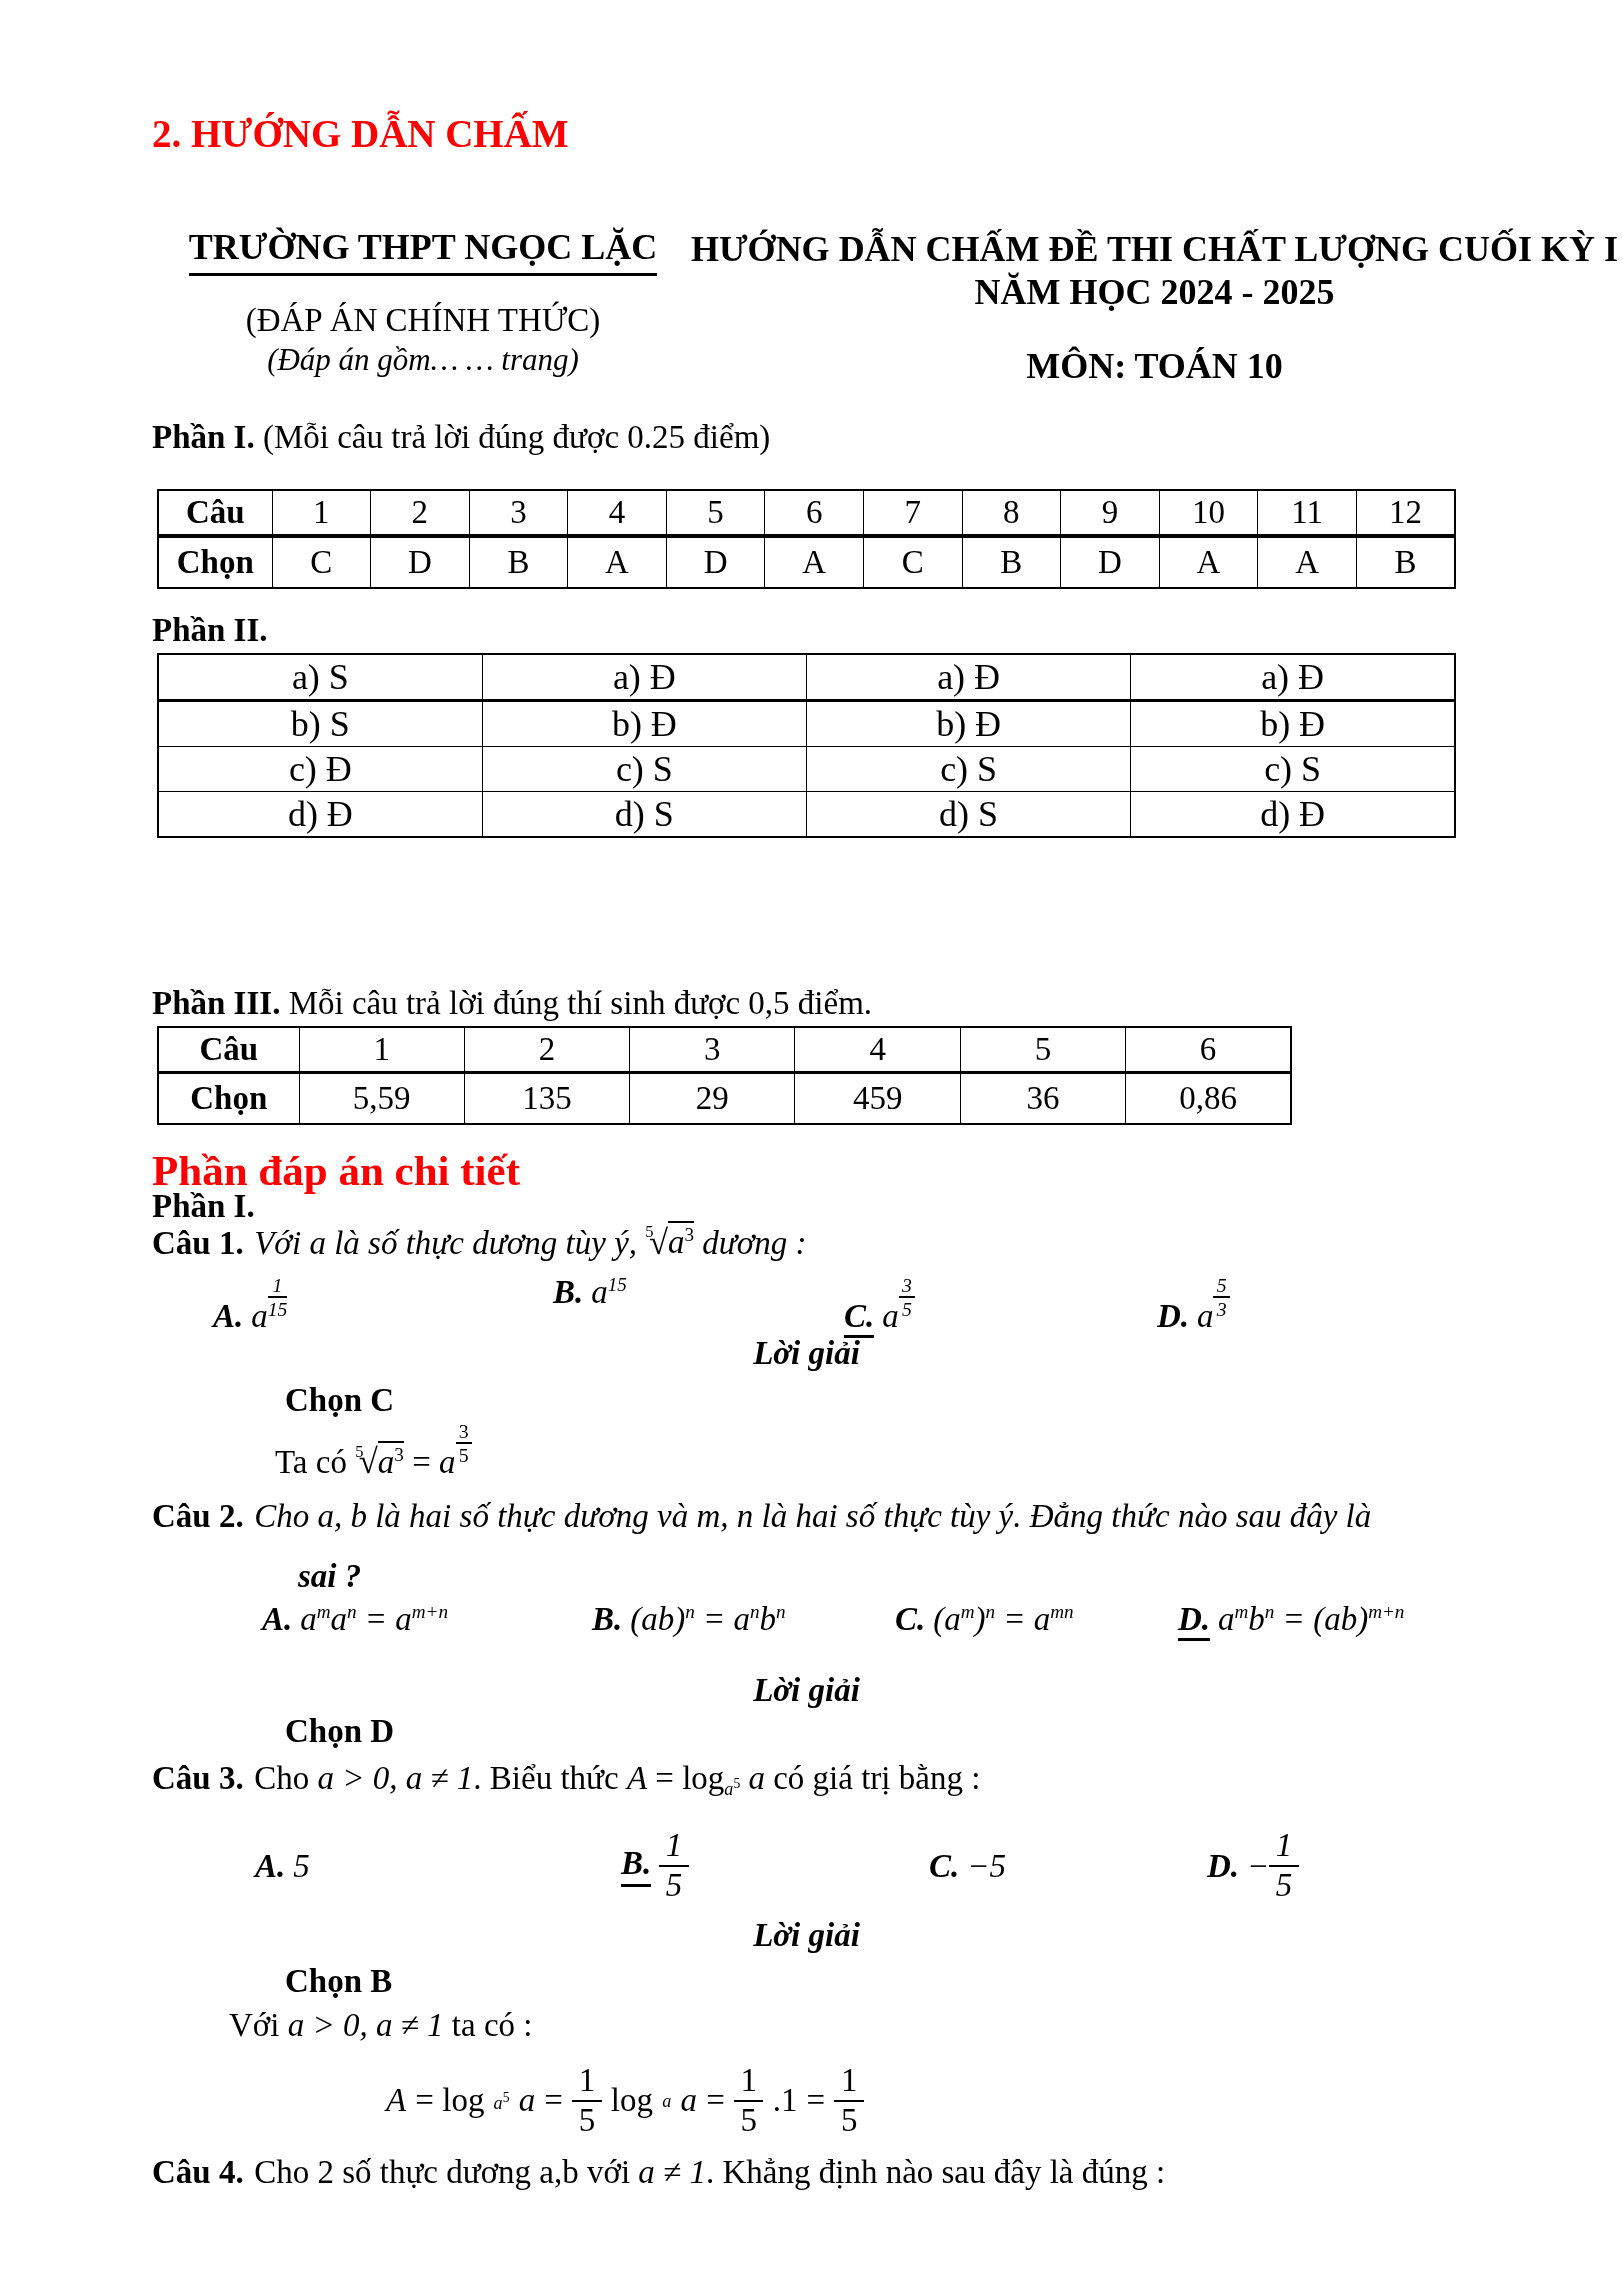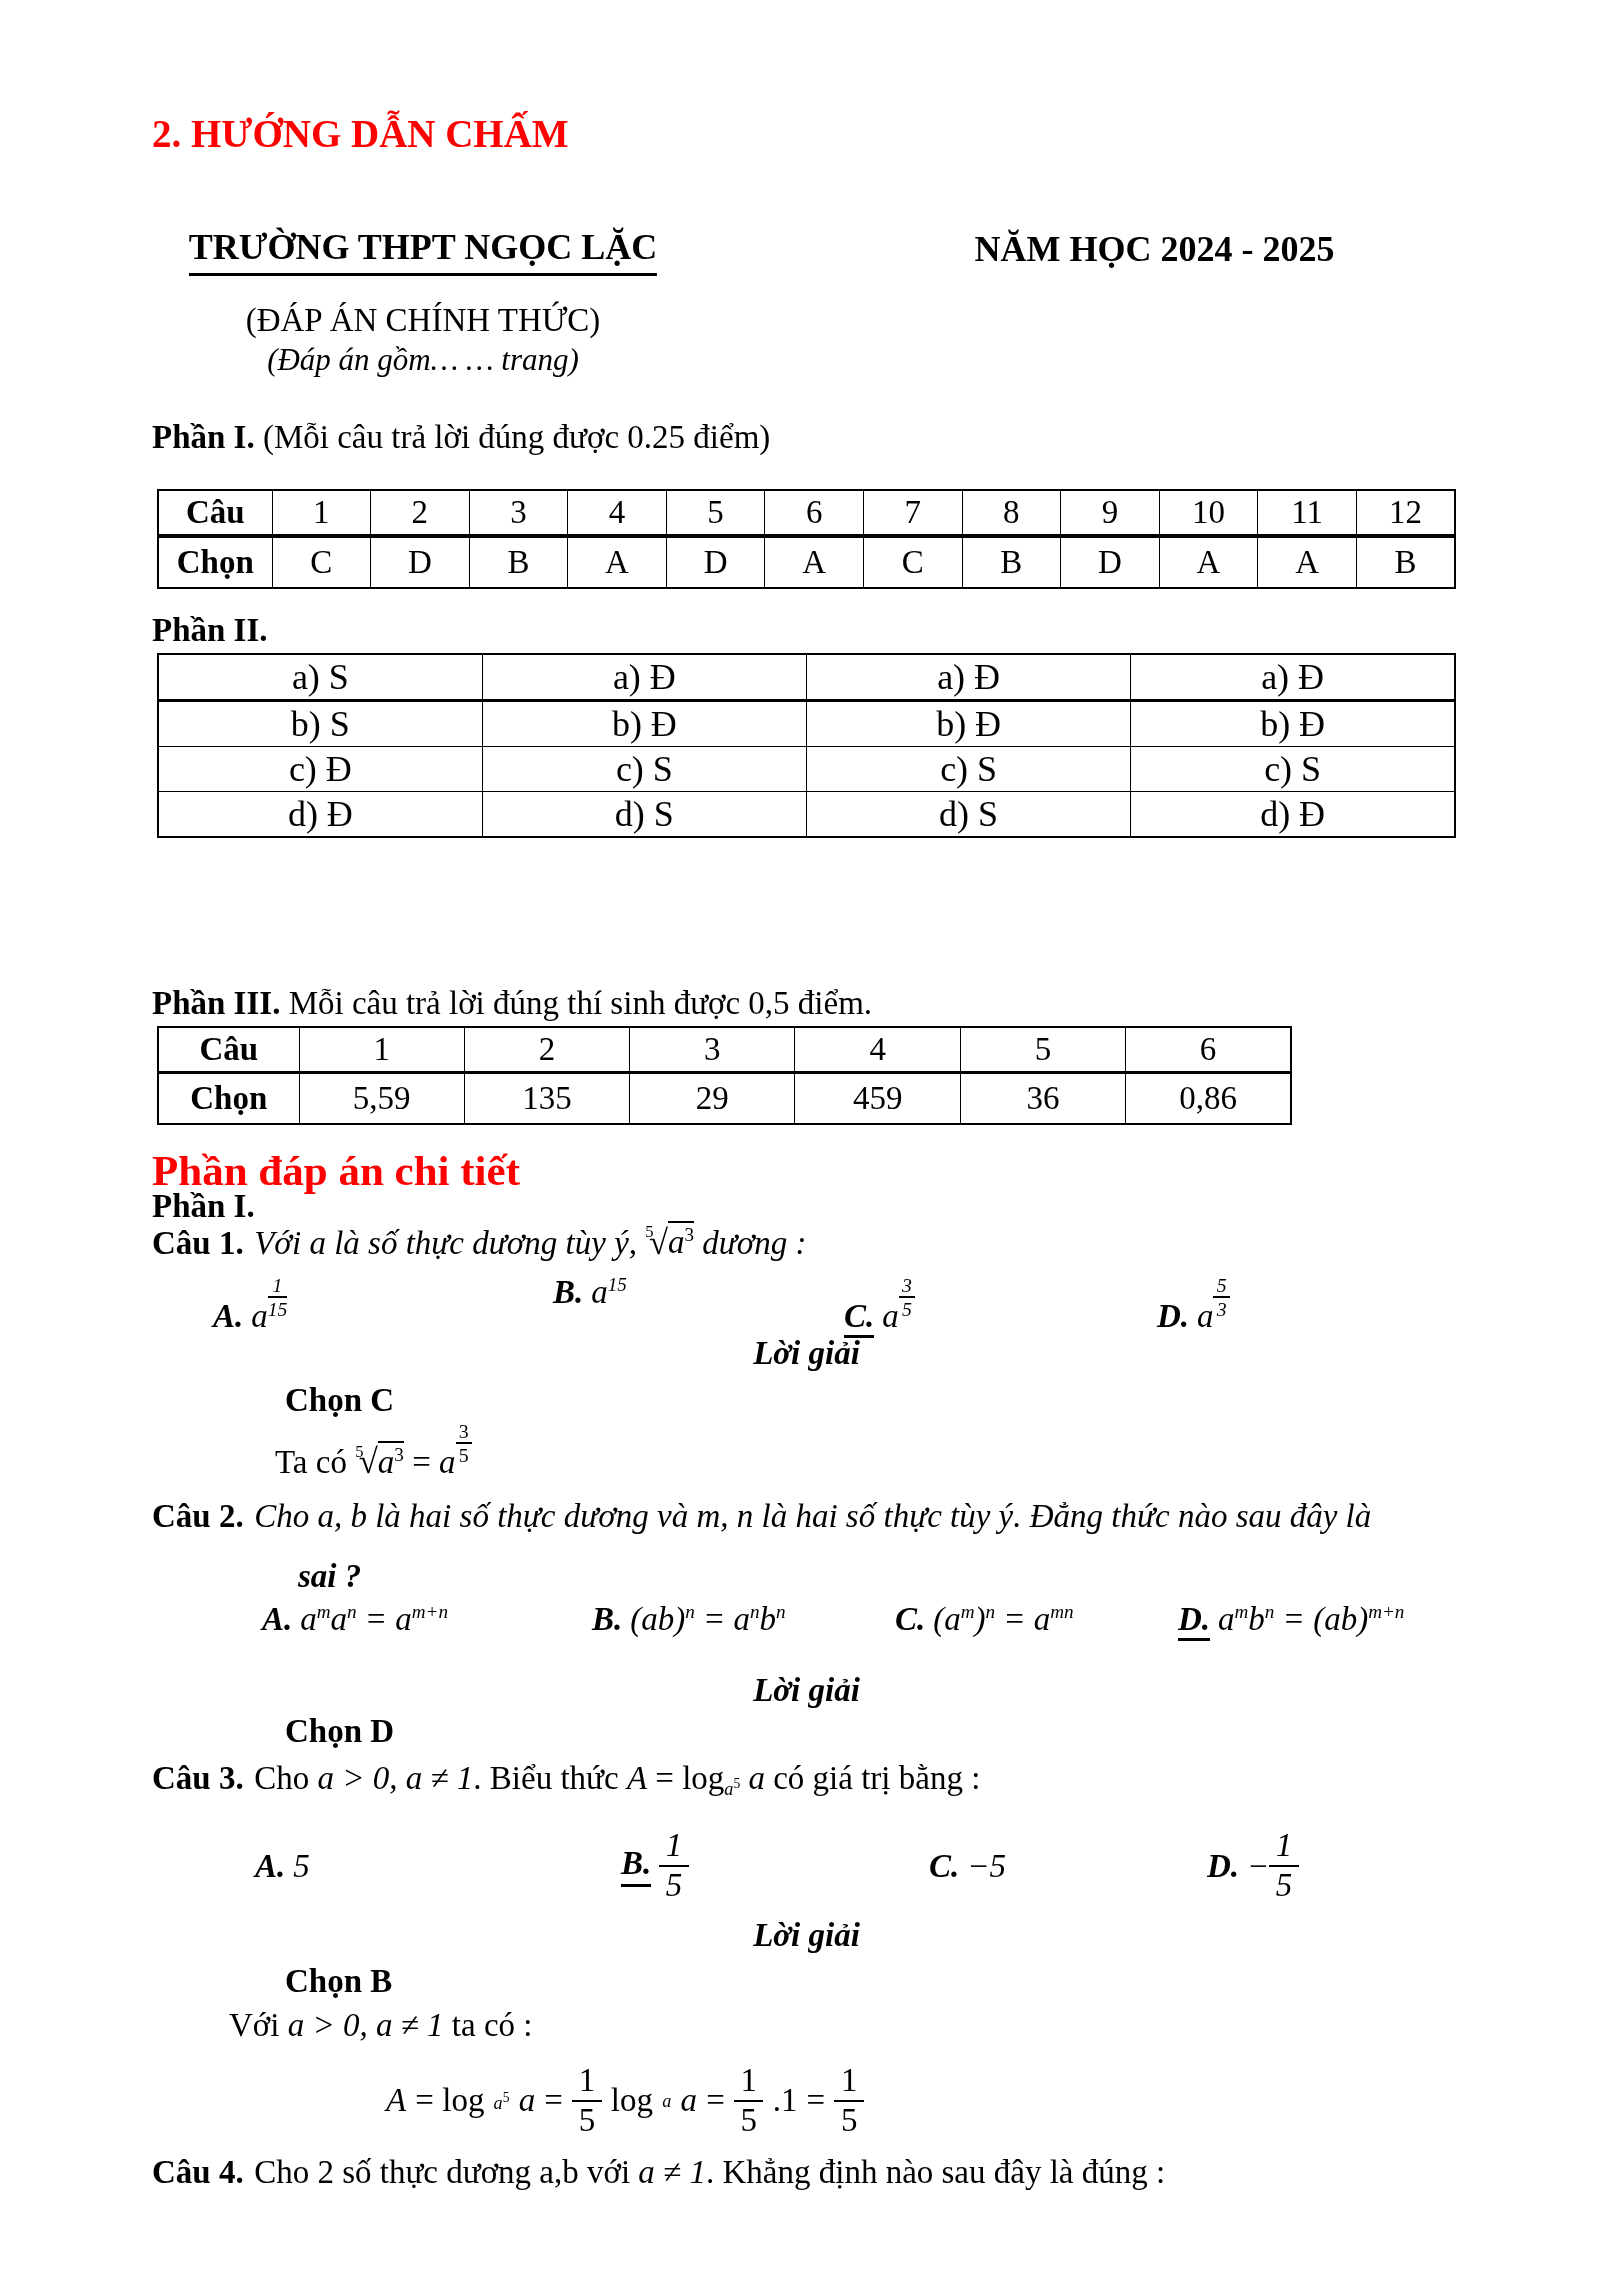--- a/index.html
+++ b/index.html
@@ -104,21 +104,23 @@
 
   <div class="abs hdr-left">
     <div>
       <span class="school">TRƯỜNG THPT NGỌC LẶC</span>
     </div>
     <div class="official">(ĐÁP ÁN CHÍNH THỨC)</div>
     <div class="pages-note">(Đáp án gồm… … trang)</div>
   </div>
 
   <div class="abs hdr-right">
+    <div class="exam-line">HƯỚNG DẪN CHẤM ĐỀ THI CHẤT LƯỢNG CUỐI KỲ I</div>
     <div class="exam-line">NĂM HỌC 2024 - 2025</div>
+    <div class="subject">MÔN: TOÁN 10</div>
   </div>
 
   <div class="abs sec-line p1-line">
     <span class="b">Phần I.</span><span> (Mỗi câu trả lời đúng được 0.25 điểm)</span>
   </div>
 
   <table class="tbl t1">
     <colgroup>
         <col style="width:114px">
       </colgroup>

